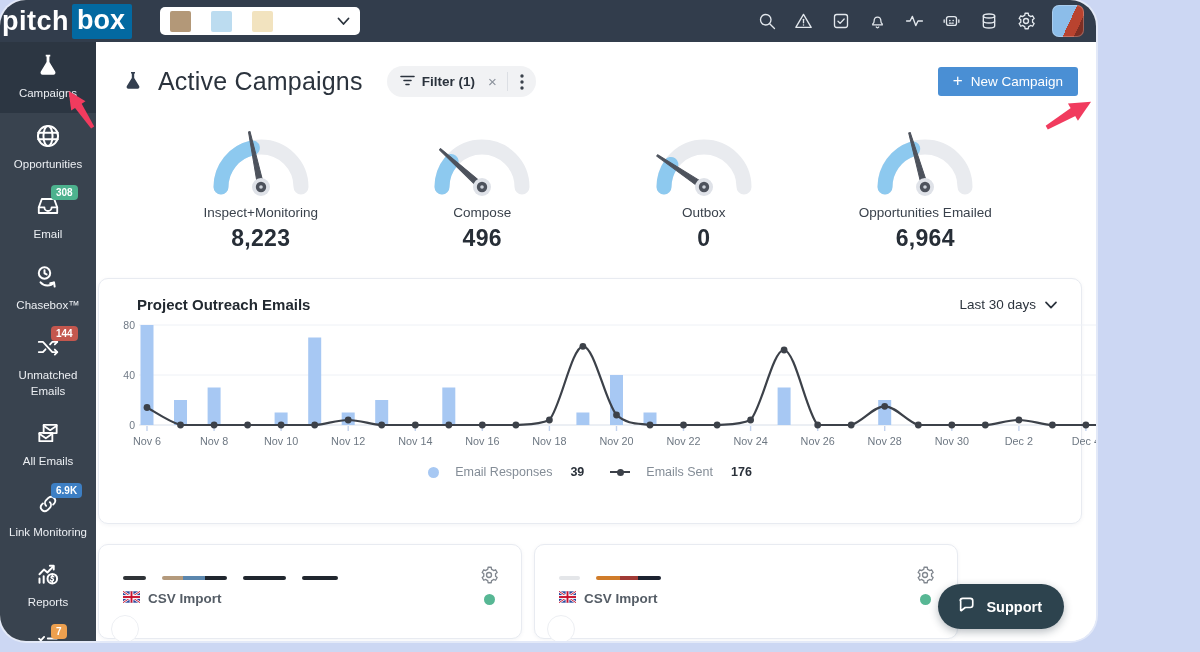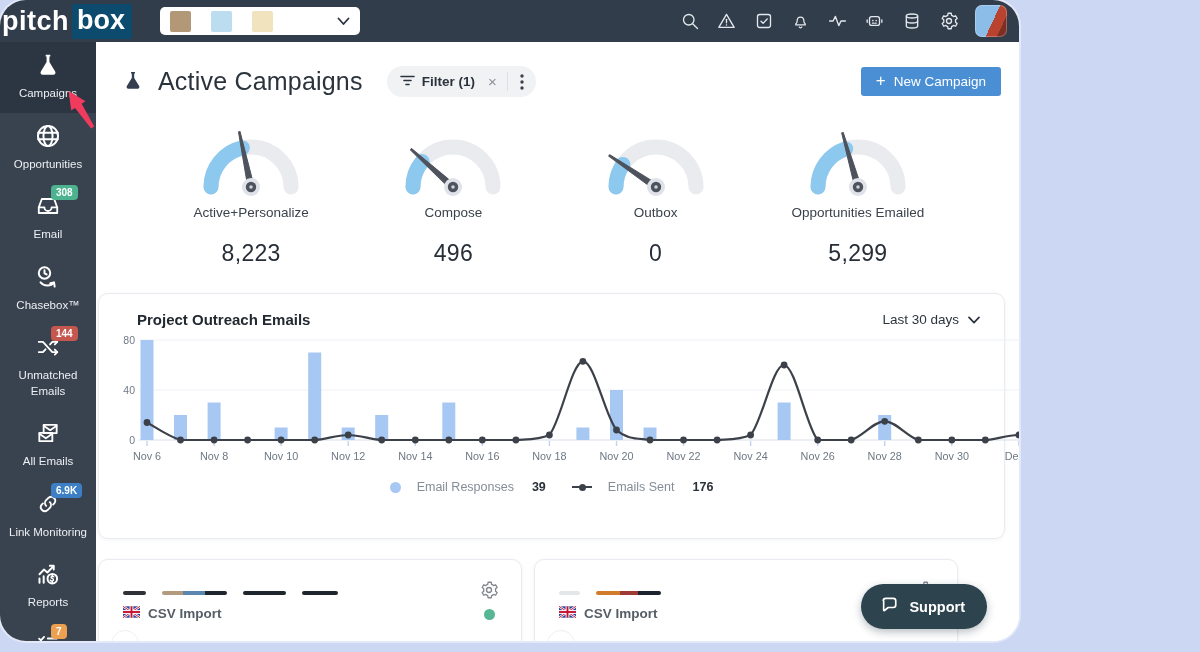--- a/index.html
+++ b/index.html
@@ -1,25 +1,25 @@
 <!DOCTYPE html>
 <html><head>
 <meta charset="utf-8">
 <style>
   * { margin:0; padding:0; box-sizing:border-box; }
   html,body { width:1200px; height:652px; }
   body { background:#ccd7f3; font-family:"Liberation Sans", sans-serif; overflow:hidden; position:relative; }
-  .frame { position:absolute; left:0; top:0; width:1019px; height:641px; background:#fff;
+  .frame { position:absolute; left:0; top:0; width:1096px; height:641px; background:#fff;
            border-radius:26px; overflow:hidden; box-shadow:0 0 0 2px rgba(255,255,255,.45); }
 
   
   .topbar { position:absolute; left:0; top:0; right:0; height:42px; background:#323d4c; display:flex; align-items:center; z-index:5; }
   .logo { display:flex; align-items:center; margin-left:2px; cursor:pointer; }
   .logo-pitch { color:#fff; font-size:27px; font-weight:700; letter-spacing:.5px; }
-  .logo-box { color:#fff; font-size:27px; font-weight:700; background:#0c4a6e; padding:1px 7px 3px 5px; margin-left:3px; border-radius:2px; }
+  .logo-box { color:#fff; font-size:27px; font-weight:700; background:#0369a1; padding:1px 7px 3px 5px; margin-left:3px; border-radius:2px; }
   .ws-select { position:absolute; left:160px; top:7px; width:200px; height:28px; background:#fff; border-radius:5px;
                display:flex; align-items:center; padding:0 10px; gap:20px; cursor:pointer; }
   .swatch { width:21px; height:21px; border-radius:2px; }
   .ws-chev { margin-left:auto; }
   .topbar-icons { position:absolute; right:60px; top:0; height:42px; display:flex; align-items:center; gap:16px; }
   .tb-icon { width:21px; height:21px; display:flex; align-items:center; justify-content:center; cursor:pointer; }
   .avatar { position:absolute; right:12px; top:5px; width:32px; height:32px; border-radius:7px; cursor:pointer;
             background:linear-gradient(115deg,#8cbde9 0 54%, #b9432f 54% 78%, #7e2f24 78%);
             box-shadow:inset 0 0 0 1px rgba(255,255,255,.25); }
 
@@ -41,21 +41,21 @@
   .chip-div { width:1px; height:19px; background:#dcdfe4; margin:0 4px; }
   .chip-kebab { padding:0 8px; cursor:pointer; display:flex; align-items:center; }
   .new-campaign { margin-left:auto; background:#4a8fd4; color:#fff; border:none; height:29px; padding:0 15px;
                   border-radius:3px; font-size:13.5px; font-family:inherit; display:flex; align-items:center; gap:8px; cursor:pointer; }
   .nc-plus { font-size:17px; font-weight:400; margin-top:-2px; }
 
   
   .gauges { display:flex; justify-content:space-between; padding:8px 60px 0 54px; margin-top:16px; }
   .gauge-col { width:230px; display:flex; flex-direction:column; align-items:center; }
   .gauge-label { font-size:13.5px; color:#3a424c; margin-top:4px; }
-  .gauge-value { font-size:23px; font-weight:400; color:#272e37; margin-top:20px; letter-spacing:.3px; }
+  .gauge-value { font-size:23px; font-weight:700; color:#272e37; margin-top:5px; letter-spacing:.3px; }
 
   
   .card { background:#fff; border:1px solid #e8ebf1; border-radius:10px; box-shadow:0 1px 4px rgba(25,39,70,.05); }
   .chart-card { margin:26px 14px 0 2px; height:246px; position:relative; }
   .chart-head { display:flex; align-items:center; padding:17px 24px 0 38px; }
   .chart-title { font-size:15px; font-weight:700; color:#222930; }
   .range-picker { margin-left:auto; display:flex; align-items:center; gap:9px; cursor:pointer; font-size:13.5px; color:#2b333d; }
   .chart-wrap { padding:4px 10px 0 12px; }
   .legend { display:flex; align-items:center; justify-content:center; gap:26px; margin-top:2px; }
   .legend-item { display:flex; align-items:center; gap:16px; font-size:12.5px; color:#848d97; }
@@ -294,21 +294,21 @@
     <svg width="132" height="80" viewBox="0 0 132 80">
       <path d="M26 66 A40 40 0 0 1 106 66" fill="none" stroke="#e9ebef" stroke-width="15" stroke-linecap="round"></path>
       <path d="M26 66 A40 40 0 0 1 106 66" fill="none" stroke="#8dc9ef" stroke-width="15" stroke-linecap="round" stroke-dasharray="54.0 400"></path>
       <g transform="rotate(-12 66 66)">
         <path d="M62.8 67 L65.2 9.5 L66.8 9.5 L69.2 67 Z" fill="#4d525c" stroke="#4d525c" stroke-width="1" stroke-linejoin="round"></path>
       </g>
       <circle cx="66" cy="66" r="9" fill="#dfe2e8"></circle>
       <circle cx="66" cy="66" r="5.2" fill="#4d525c"></circle>
       <circle cx="66" cy="66" r="1.8" fill="#cdd2da"></circle>
     </svg>
-    <div class="gauge-label">Active+Personalize</div>
+    <div class="gauge-label">Inspect+Monitoring</div>
     <div class="gauge-value">8,223</div>
         </div>
         <div class="gauge-col">
     <svg width="132" height="80" viewBox="0 0 132 80">
       <path d="M26 66 A40 40 0 0 1 106 66" fill="none" stroke="#e9ebef" stroke-width="15" stroke-linecap="round"></path>
       <path d="M26 66 A40 40 0 0 1 106 66" fill="none" stroke="#8dc9ef" stroke-width="15" stroke-linecap="round" stroke-dasharray="27.6 400"></path>
       <g transform="rotate(-48 66 66)">
         <path d="M62.8 67 L65.2 9.5 L66.8 9.5 L69.2 67 Z" fill="#4d525c" stroke="#4d525c" stroke-width="1" stroke-linejoin="round"></path>
       </g>
       <circle cx="66" cy="66" r="9" fill="#dfe2e8"></circle>
@@ -337,21 +337,21 @@
       <path d="M26 66 A40 40 0 0 1 106 66" fill="none" stroke="#e9ebef" stroke-width="15" stroke-linecap="round"></path>
       <path d="M26 66 A40 40 0 0 1 106 66" fill="none" stroke="#8dc9ef" stroke-width="15" stroke-linecap="round" stroke-dasharray="50.3 400"></path>
       <g transform="rotate(-16 66 66)">
         <path d="M62.8 67 L65.2 9.5 L66.8 9.5 L69.2 67 Z" fill="#4d525c" stroke="#4d525c" stroke-width="1" stroke-linejoin="round"></path>
       </g>
       <circle cx="66" cy="66" r="9" fill="#dfe2e8"></circle>
       <circle cx="66" cy="66" r="5.2" fill="#4d525c"></circle>
       <circle cx="66" cy="66" r="1.8" fill="#cdd2da"></circle>
     </svg>
     <div class="gauge-label">Opportunities Emailed</div>
-    <div class="gauge-value">5,299</div>
+    <div class="gauge-value">6,964</div>
         </div>
       </div>
 
     <div class="card chart-card">
       <div class="chart-head">
         <span class="chart-title">Project Outreach Emails</span>
         <span class="range-picker">
           <span>Last 30 days</span>
           <svg width="12" height="8" viewBox="0 0 12 8">
               <path d="M1 1.3 6 6.6 11 1.3" fill="none" stroke="#2b333d" stroke-width="1.7" stroke-linecap="round" stroke-linejoin="round"></path>

